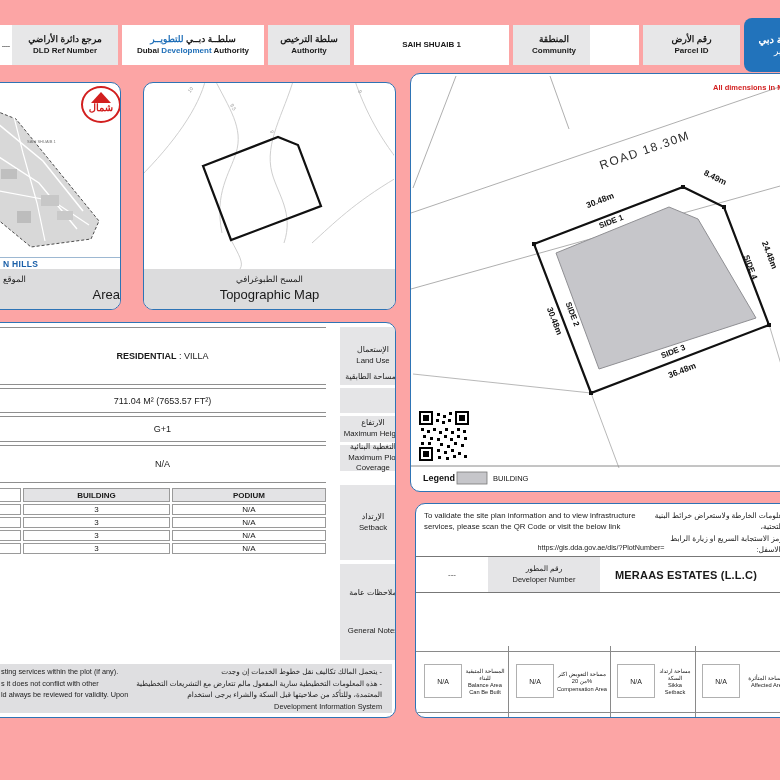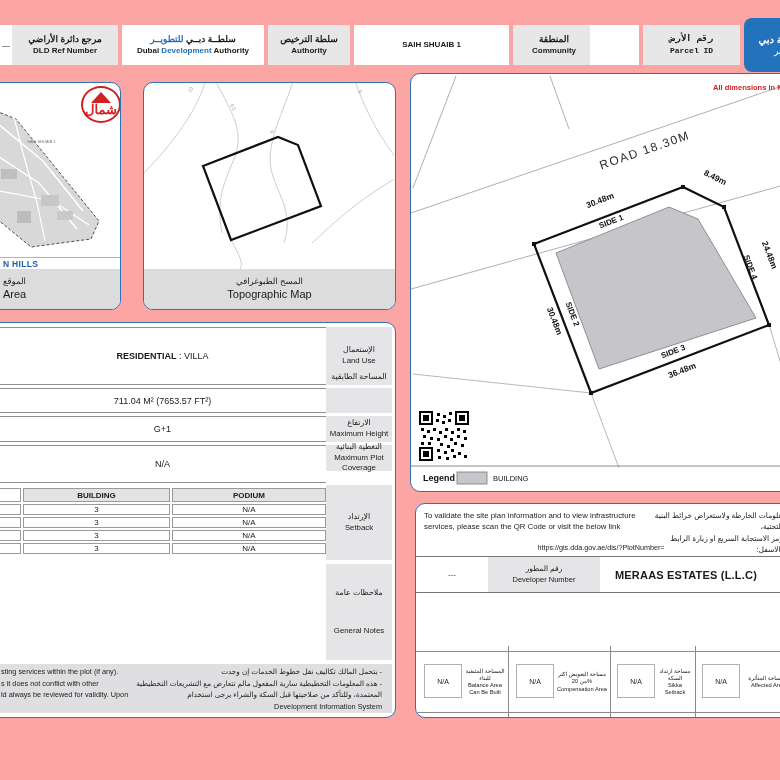--- a/index.html
+++ b/index.html
@@ -13,32 +13,32 @@
   .hdr-ar{font-size:9px;font-weight:bold;}
   .hdr-en{font-size:8px;font-weight:bold;}
   .hdr-val{font-size:8px;font-weight:600;background:#fff;}
   .gov-box{position:absolute;left:744px;top:18px;width:64px;height:54px;background:#2273bb;
            border-radius:8px;color:#fff;display:flex;flex-direction:column;justify-content:center;
            text-align:right;direction:rtl;padding-right:6px;box-sizing:border-box;line-height:1.2;}
   
   .panel{position:absolute;border:1.6px solid #2e74b5;border-radius:10px;background:#fff;overflow:hidden;box-sizing:border-box;}
   .panel-footer{position:absolute;left:0;right:0;bottom:0;height:40px;background:#dcdcdd;
                 display:flex;flex-direction:column;justify-content:center;line-height:1.35;}
-  .ftr-ar{font-size:8.5px;} .ftr-en{font-size:11px;}
+  .ftr-ar{font-size:8.5px;} .ftr-en{font-size:13px;text-align:right;}
   .center{align-items:center;text-align:center;}
   
   .north{position:absolute;left:128px;top:3px;width:40px;height:37px;border:2.2px solid #d21f1f;
          border-radius:50%;background:#fff;display:flex;flex-direction:column;align-items:center;box-sizing:border-box;}
   .north-tri{width:0;height:0;border-left:10px solid transparent;border-right:10px solid transparent;
              border-bottom:11px solid #d21f1f;margin-top:4px;}
-  .north-txt{font-size:13px;font-weight:bold;color:#d21f1f;line-height:1;}
+  .north-txt{font-size:10px;font-weight:bold;color:#d21f1f;line-height:1;}
   
   .trow{position:absolute;left:0;width:373px;background:#fff;border-top:1px solid #8f8f8f;border-bottom:1px solid #8f8f8f;
         display:flex;align-items:center;justify-content:center;box-sizing:border-box;font-size:9px;padding-left:46px;}
-  .tlabel{position:absolute;left:373px;width:66px;background:#e5e5e7;display:flex;flex-direction:column;
+  .tlabel{position:absolute;left:387px;width:66px;background:#e5e5e7;display:flex;flex-direction:column;
           justify-content:center;align-items:center;text-align:center;font-size:7.8px;line-height:1.35;box-sizing:border-box;}
   .sb-cell{position:absolute;background:#fff;border:1px solid #9a9a9a;box-sizing:border-box;
            display:flex;align-items:center;justify-content:center;font-size:8px;}
   .sb-head{background:#e3e3e5;font-weight:bold;}
   .notes-box{position:absolute;left:0;top:341px;width:439px;height:49px;background:#dfdfe1;}
   .note-en{position:absolute;left:48px;top:2px;width:235px;font-size:7.3px;line-height:11.5px;color:#222;}
   .note-ar{position:absolute;right:10px;top:2px;width:300px;font-size:7.3px;line-height:11.5px;color:#222;
            text-align:right;direction:rtl;}
   
   .ip-txt-en{position:absolute;left:8px;top:6px;width:240px;font-size:7.8px;line-height:1.45;color:#222;}
@@ -87,21 +87,21 @@
 
     <div class="hdr-cell hdr-val" style="left:354px;width:155px;font-weight:bold;">SAIH SHUAIB 1</div>
 
     <div class="hdr-cell hdr-label" style="left:513px;width:82px;">
       <span class="hdr-ar">المنطقة</span>
       <span class="hdr-en">Community</span>
     </div>
 
     <div class="hdr-cell hdr-val" style="left:590px;width:49px;"></div>
 
-    <div class="hdr-cell hdr-label" style="left:643px;width:97px;font-family:Liberation Mono, monospace;">
+    <div class="hdr-cell hdr-label" style="left:643px;width:97px;">
       <span class="hdr-ar">رقم الأرض</span>
       <span class="hdr-en">Parcel ID</span>
     </div>
 
     <div class="gov-box">
       <span style="font-size:10px;font-weight:bold;">سلطة دبي</span>
       <span style="font-size:9px;">للتطوير</span>
     </div>
   </div>
 

